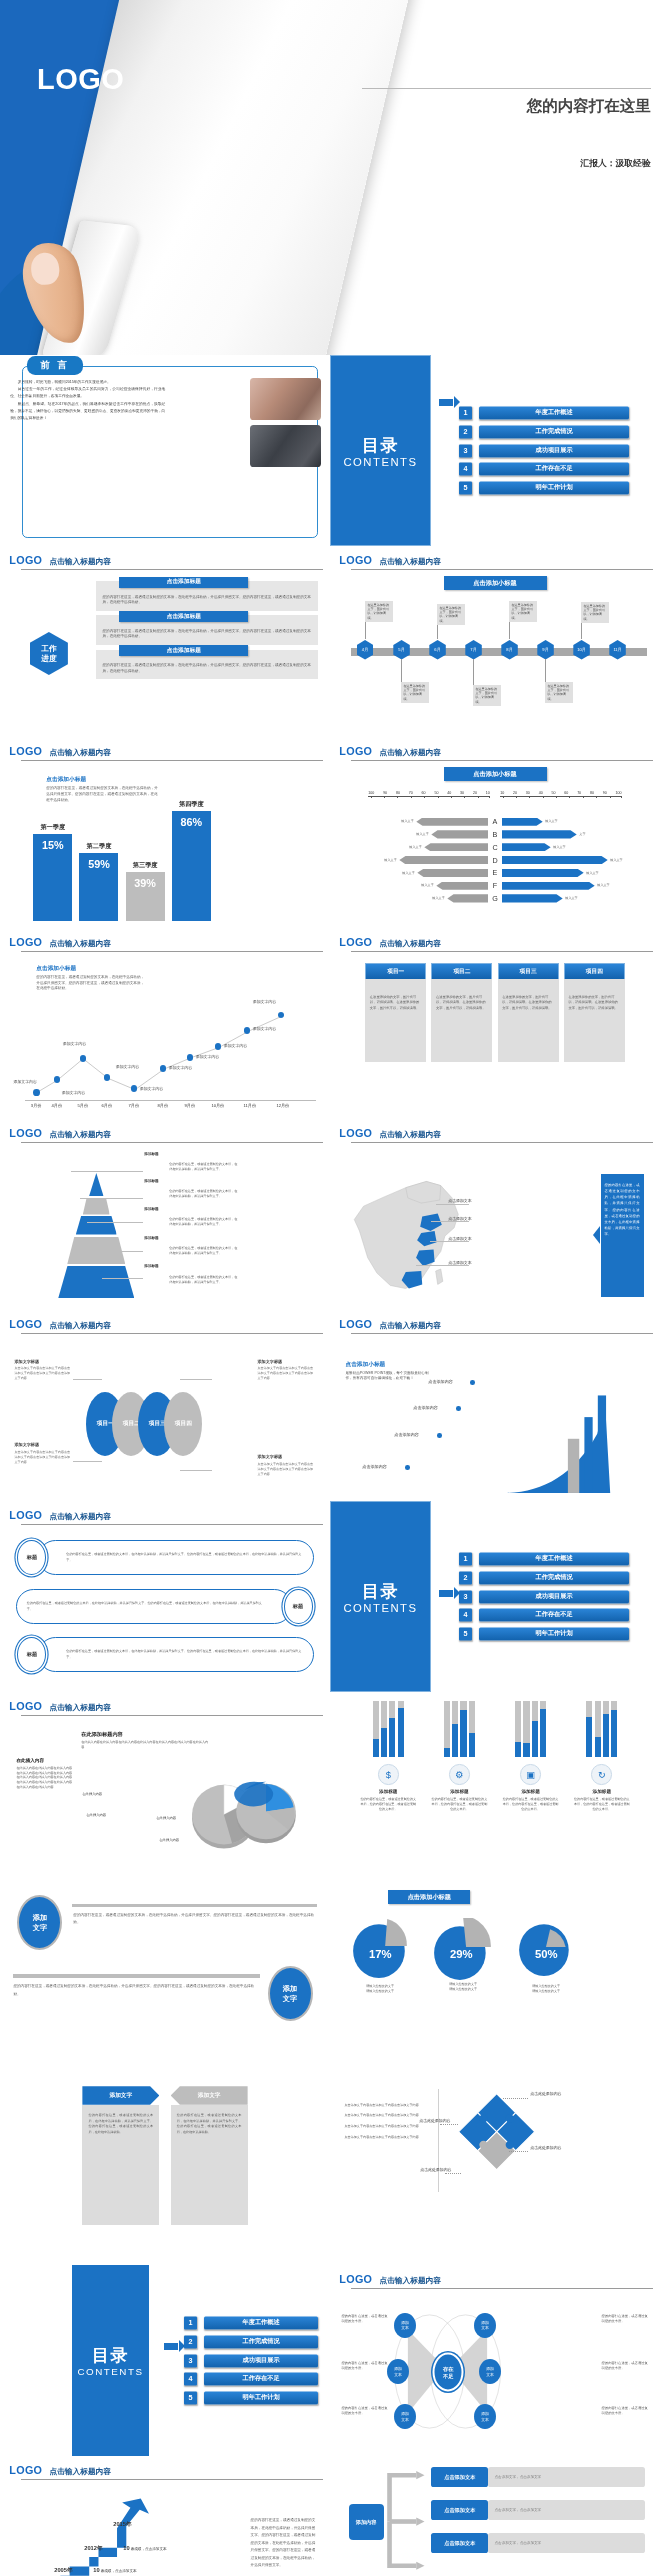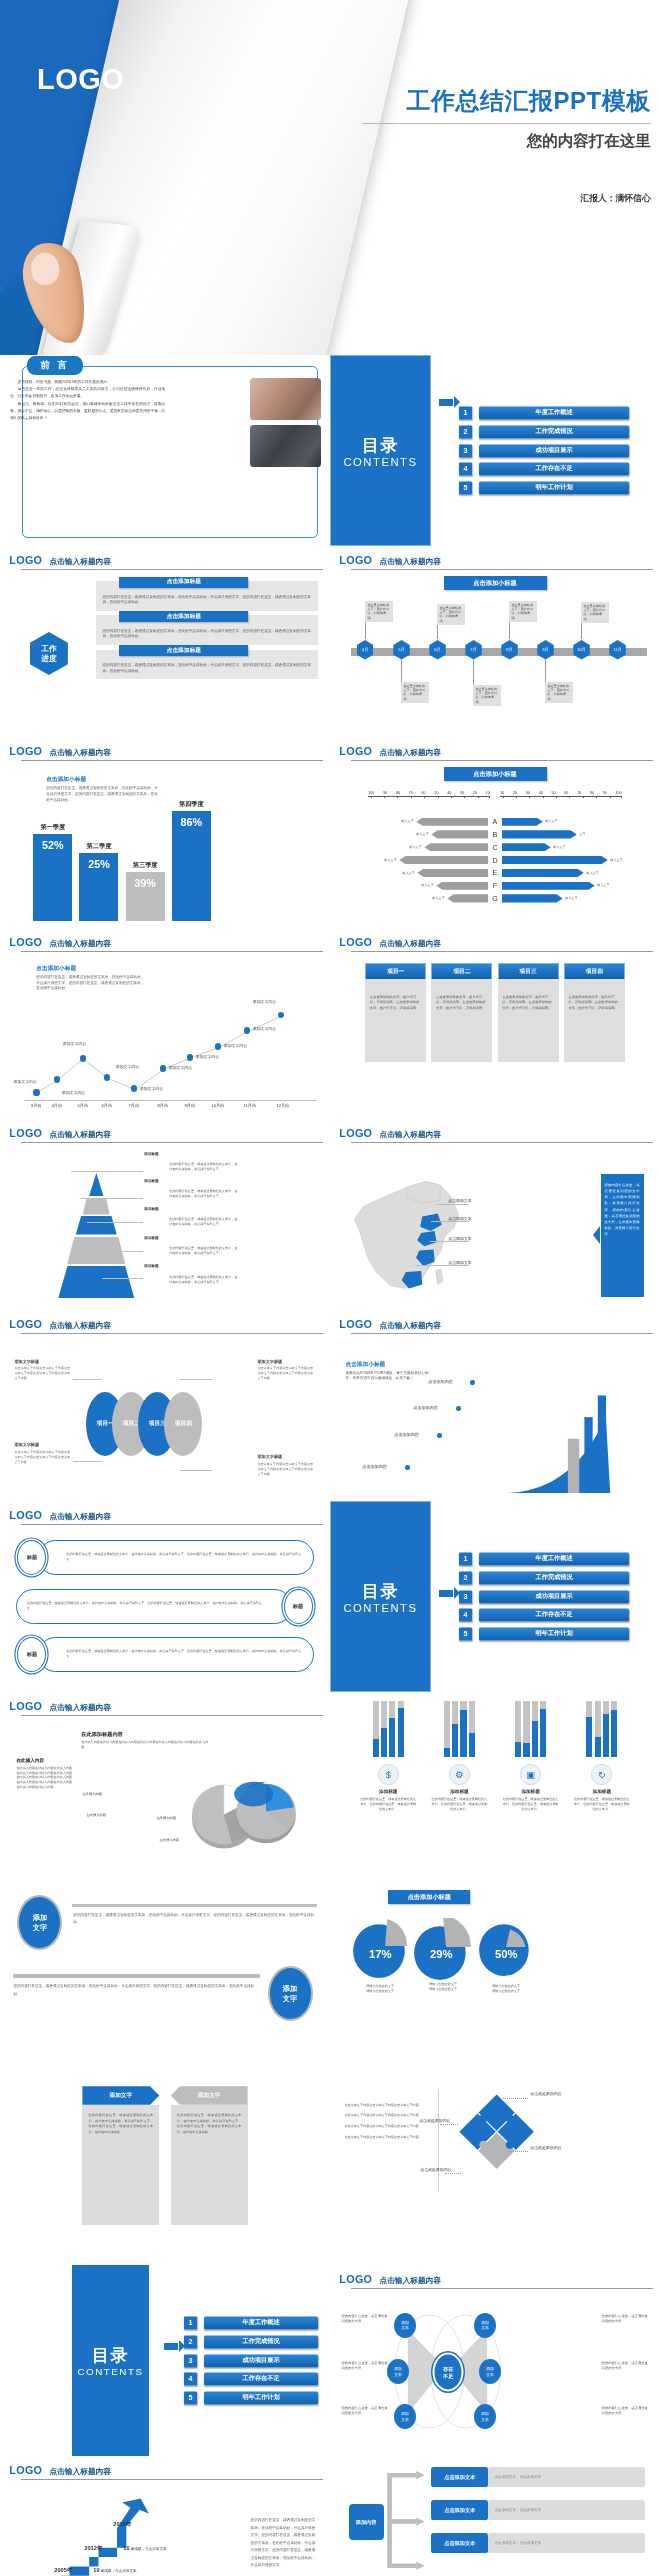--- a/index.html
+++ b/index.html
@@ -199,24 +199,23 @@
   <div class="cover">
     <div class="cover-blue"></div>
     <div class="cover-circle"></div>
     <div class="cover-curl"></div>
     <div class="cover-curl2"></div>
     <div class="thumb-hand">
         <div class="thumb-nail"></div>
       </div>
     <div class="cover-logo">LOGO</div>
     <div class="cover-right">
-      <div class="cover-title">工作总结汇报PPT模板</div>
       <div class="cover-rule"></div>
       <div class="cover-sub">您的内容打在这里</div>
-      <div class="cover-by">汇报人：满怀信心</div>
+      <div class="cover-by">汇报人：汲取经验</div>
     </div>
   </div>
 
   <div class="grid">
 
     <div class="slide">
       <div class="pref-box"></div>
       <div class="pref-tab">前 言</div>
       <div class="pref-text">
         <p style="text-indent:2em">岁月流转，时光飞逝，转眼间2015年的工作又接近尾声。</p>
@@ -328,22 +327,22 @@
           <div class="hdr-logo">LOGO</div>
           <div class="hdr-title">点击输入标题内容</div>
         </div>
       <div class="hdr-rule"></div>
       <div class="body">
         <div style="position:absolute;left:37px;top:9.3px;width:113px">
           <div class="subttl-l">点击添加小标题</div>
           <div class="small" style="margin-top:2.1px">您的内容打在这里，或者通过复制您的文本后，在此框中选择粘贴，并选择只保留文字。您的内容打在这里，或者通过复制您的文本后，在此框中选择粘贴。</div>
         </div>
         <div class="bar-wrap">
-          <div class="bar blue" style="height:87px"><div class="bar-lab">第一季度</div><span>52%</span></div>
-          <div class="bar blue" style="height:68px"><div class="bar-lab">第二季度</div><span>25%</span></div>
+          <div class="bar blue" style="height:87px"><div class="bar-lab">第一季度</div><span>15%</span></div>
+          <div class="bar blue" style="height:68px"><div class="bar-lab">第二季度</div><span>59%</span></div>
           <div class="bar grey" style="height:49px"><div class="bar-lab">第三季度</div><span>39%</span></div>
           <div class="bar blue" style="height:110px"><div class="bar-lab">第四季度</div><span>86%</span></div>
         </div>
       </div>
     </div>
 
     <div class="slide">
       <div class="hdr">
           <div class="hdr-logo">LOGO</div>
           <div class="hdr-title">点击输入标题内容</div>
@@ -865,21 +864,21 @@
             <span>文字</span>
         </div>
         <div style="position:absolute;left:4.1px;top:84px;right:61px;height:3.6px;background:#bdbdbd"></div>
         <div class="small" style="position:absolute;left:4.1px;top:93px;right:62px;line-height:2.1">您的内容打在这里，或者通过复制您的文本后，在此框中选择粘贴，并选择只保留文字。您的内容打在这里，或者通过复制您的文本后，在此框中选择粘贴。</div>
       </div>
     </div>
 
     <div class="slide">
       <div class="body" style="top:7.2px">
         <div class="subttl" style="width:82px;margin:0 0 0 49px">点击添加小标题</div>
-        <div style="position:absolute;left:12.4px;top:28px;display:flex;gap:4px">
+        <div style="position:absolute;left:12.4px;top:28px;display:flex;gap:24px">
           <div style="position:relative;width:57px">
             <div class="pie" style="position:relative">
               <svg viewBox="0 0 110 118" style="width:57px;height:61px">
                 <ellipse cx="52" cy="64" rx="50" ry="52" fill="#1b72c4"></ellipse>
                 <path d="M56,58 L60,6 A50,52 0 0,1 98,58 Z" fill="#b3b3b3" transform="translate(8,-4)"></path>
               </svg>
               <div class="pie-val">17%</div>
             </div>
             <div class="tiny t-c" style="margin-top:5.2px"><span>请输入您想要的文字</span><br><span>请输入您想要的文字</span></div>
           </div>

